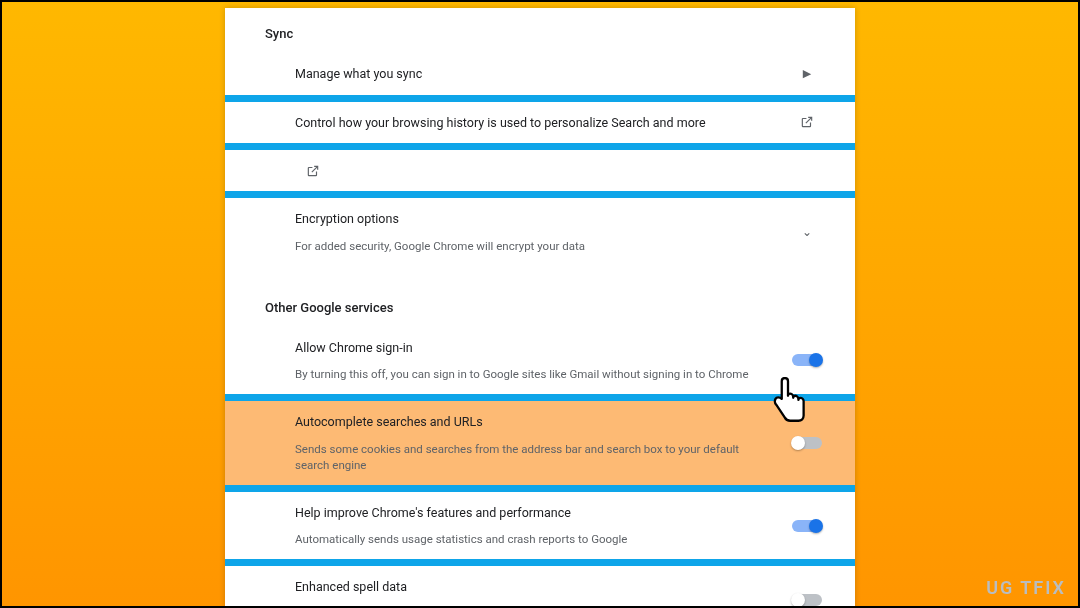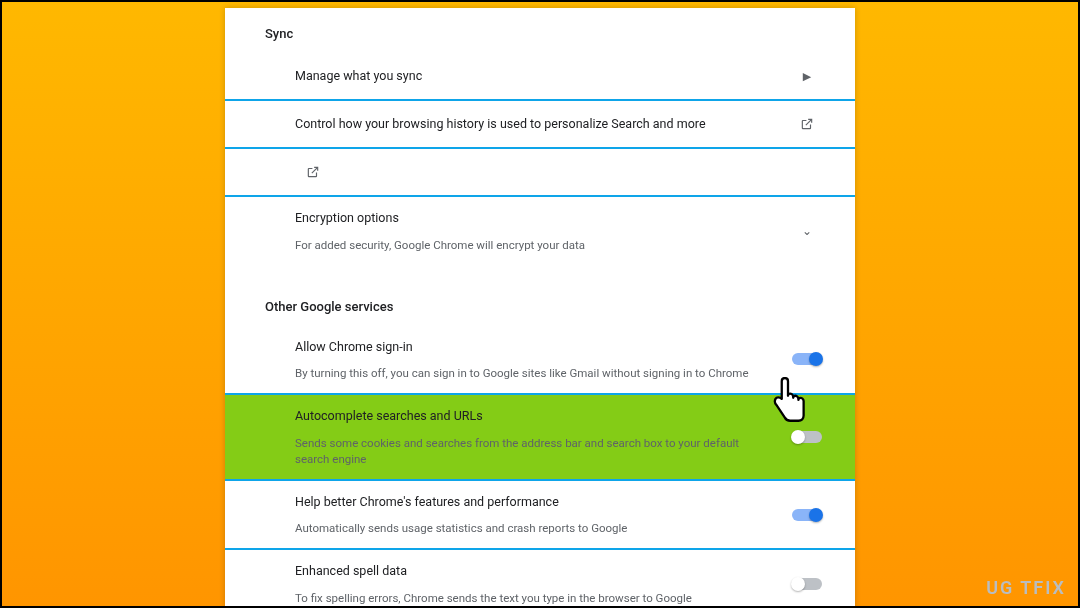--- a/index.html
+++ b/index.html
@@ -25,29 +25,29 @@
       font-size: 13px;
       color: #202124;
       font-weight: 500;
       padding: 8px 0 12px 40px;
     }
     .row {
       display: flex;
       align-items: center;
       justify-content: space-between;
       padding: 12px 30px 12px 70px;
-      border-bottom: 2px solid #0ea5e9;
+      border-bottom: 7px solid #0ea5e9;
       min-height: 48px;
       font-size: 12.5px;
     }
     .row:last-child { border-bottom: none; }
     .row .txt { flex: 1; padding-right: 20px; }
     .row .title { color: #202124; font-size: 12.5px; line-height: 1.4; }
     .row .desc { color: #5f6368; font-size: 11.5px; line-height: 1.4; margin-top: 10px; }
-    .row.hover { background: #84cc16; }
+    .row.hover { background: #fdba74; }
     .ctrl { width: 36px; display: flex; justify-content: center; align-items: center; }
     .arrow-right { color: #5f6368; font-size: 11px; }
     .open-icon {
       width: 14px; height: 14px; stroke: #5f6368; fill: none; stroke-width: 2;
     }
     .chev-down { color: #5f6368; font-size: 12px; }
     .toggle {
       width: 30px; height: 12px; border-radius: 6px; background: #bdc1c6;
       position: relative;
     }
@@ -146,21 +146,21 @@
     </div>
     <div class="ctrl">
         <div class="toggle">
           <div class="knob"></div>
         </div>
       </div>
   </div>
 
   <div class="row">
     <div class="txt">
-      <div class="title">Help better Chrome's features and performance</div>
+      <div class="title">Help improve Chrome's features and performance</div>
       <div class="desc">Automatically sends usage statistics and crash reports to Google</div>
     </div>
     <div class="ctrl">
         <div class="toggle on">
           <div class="knob"></div>
         </div>
       </div>
   </div>
 
 

